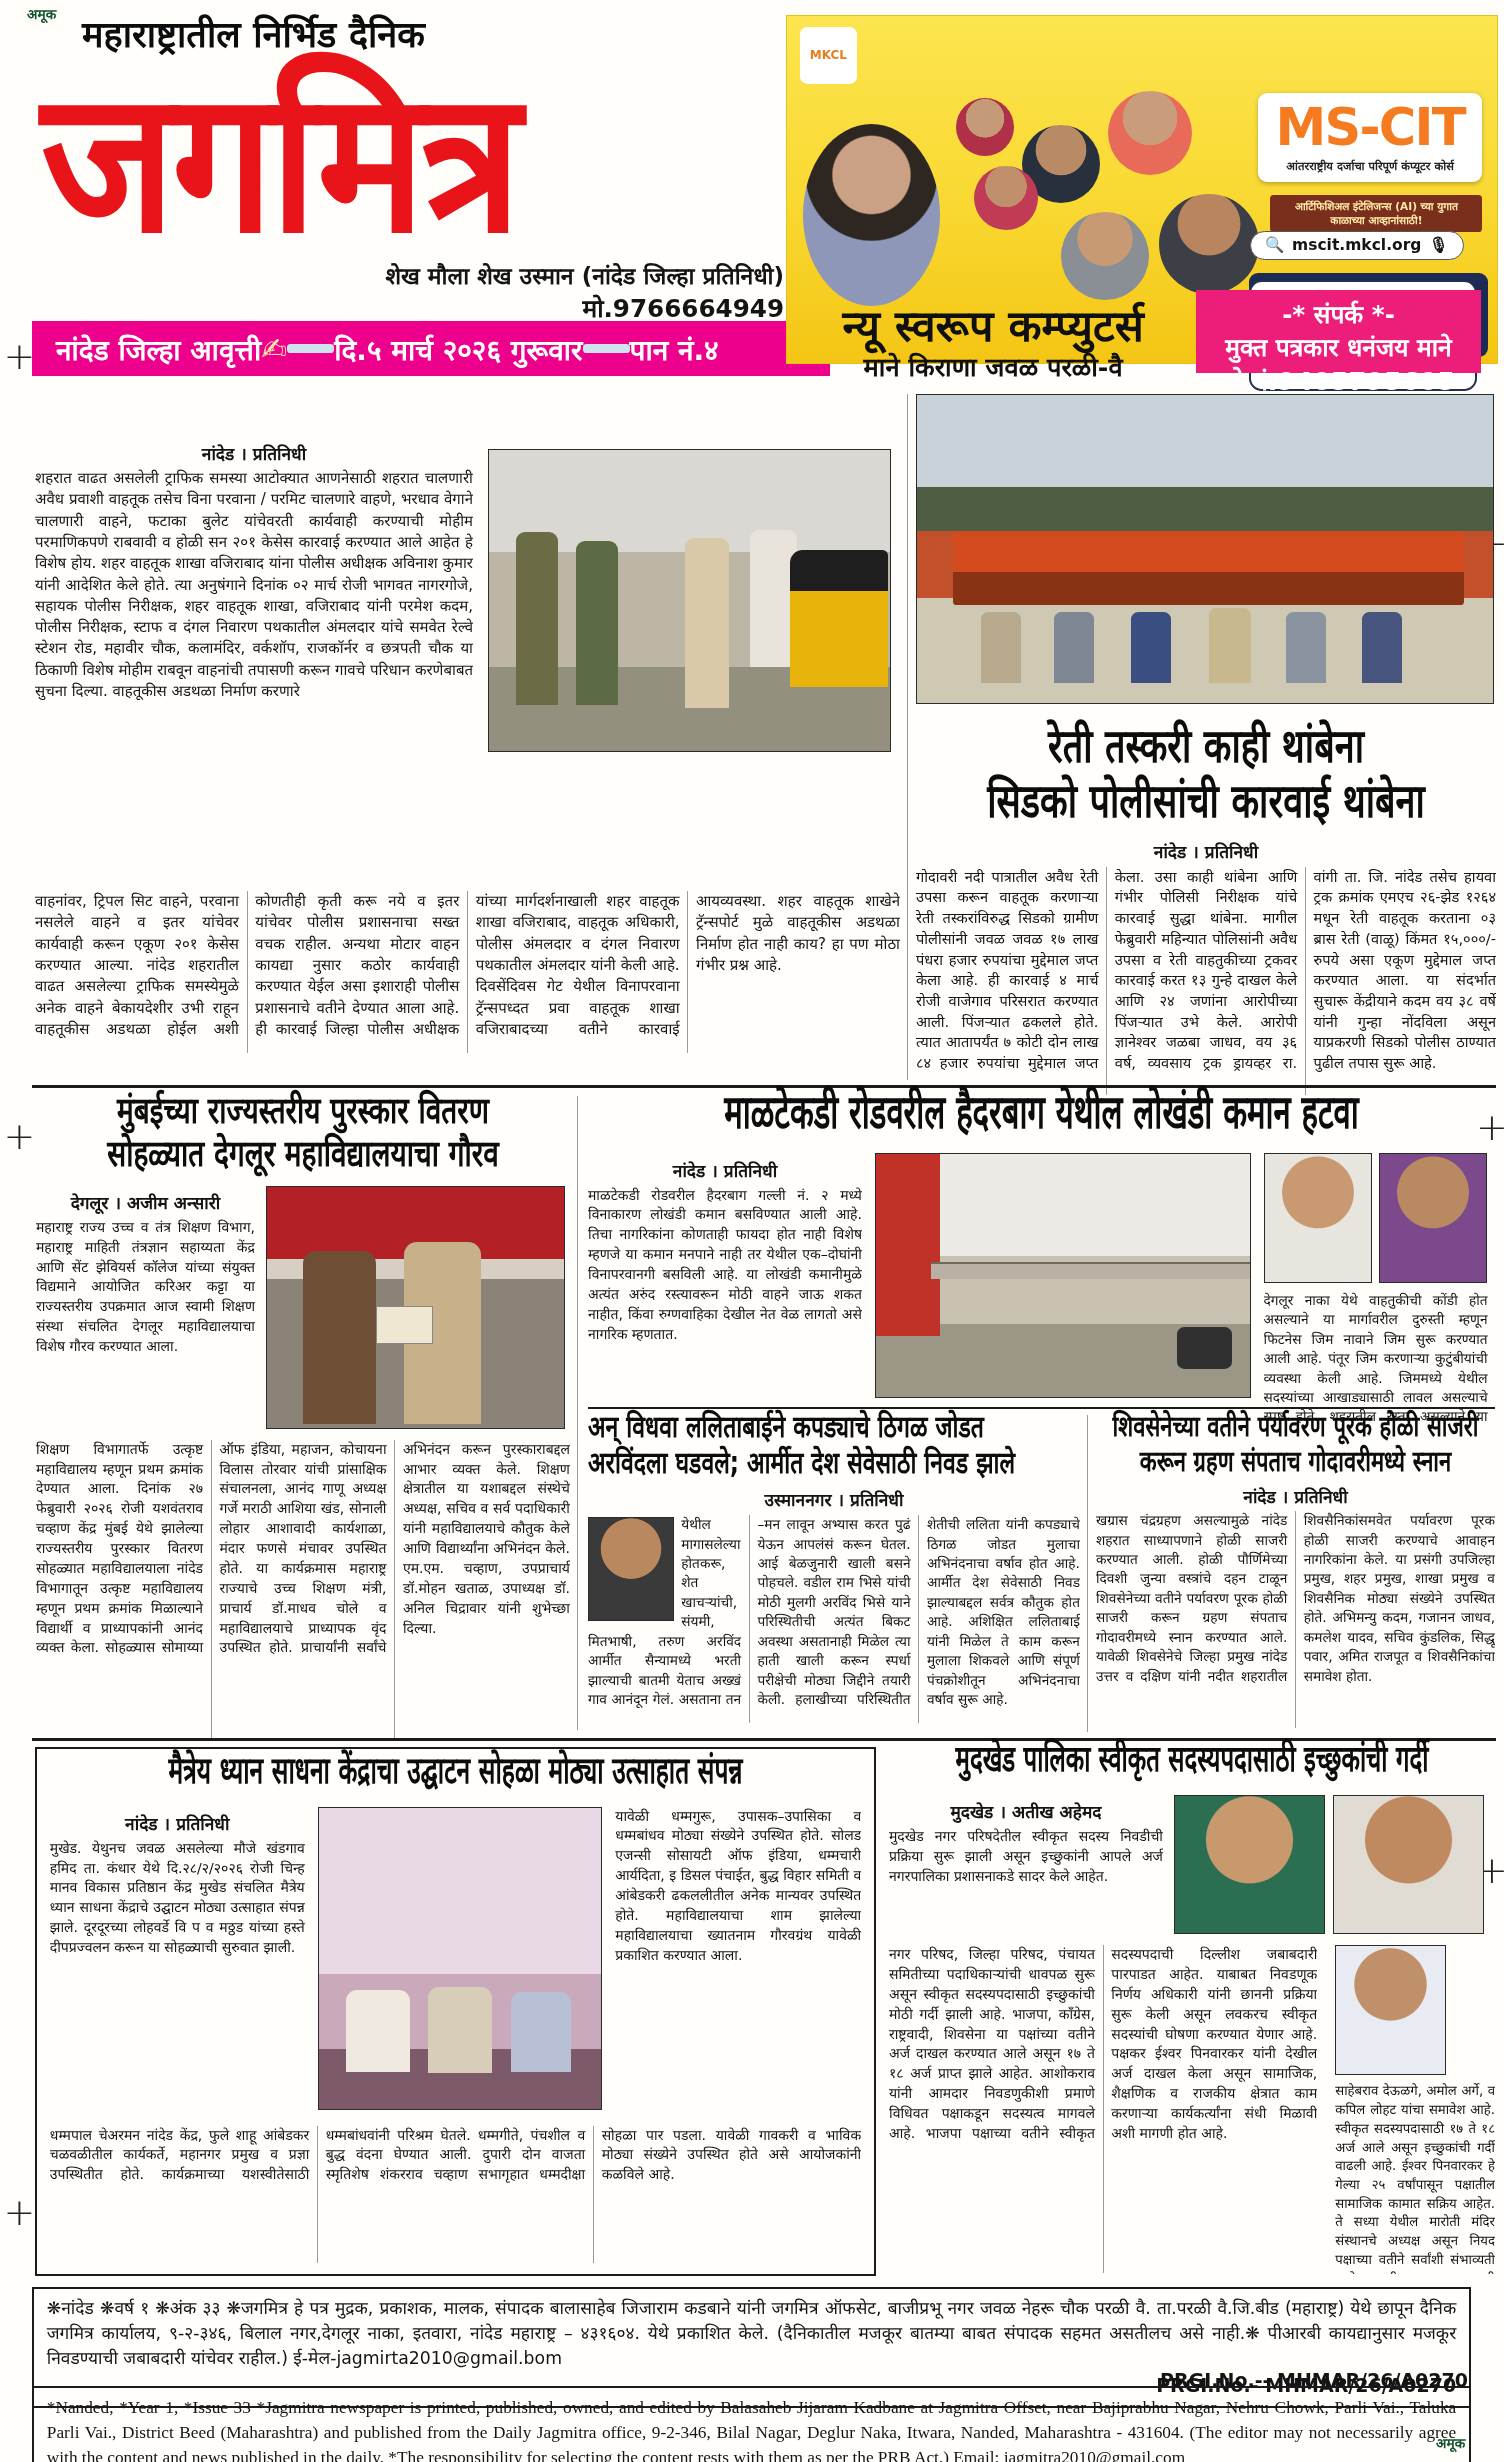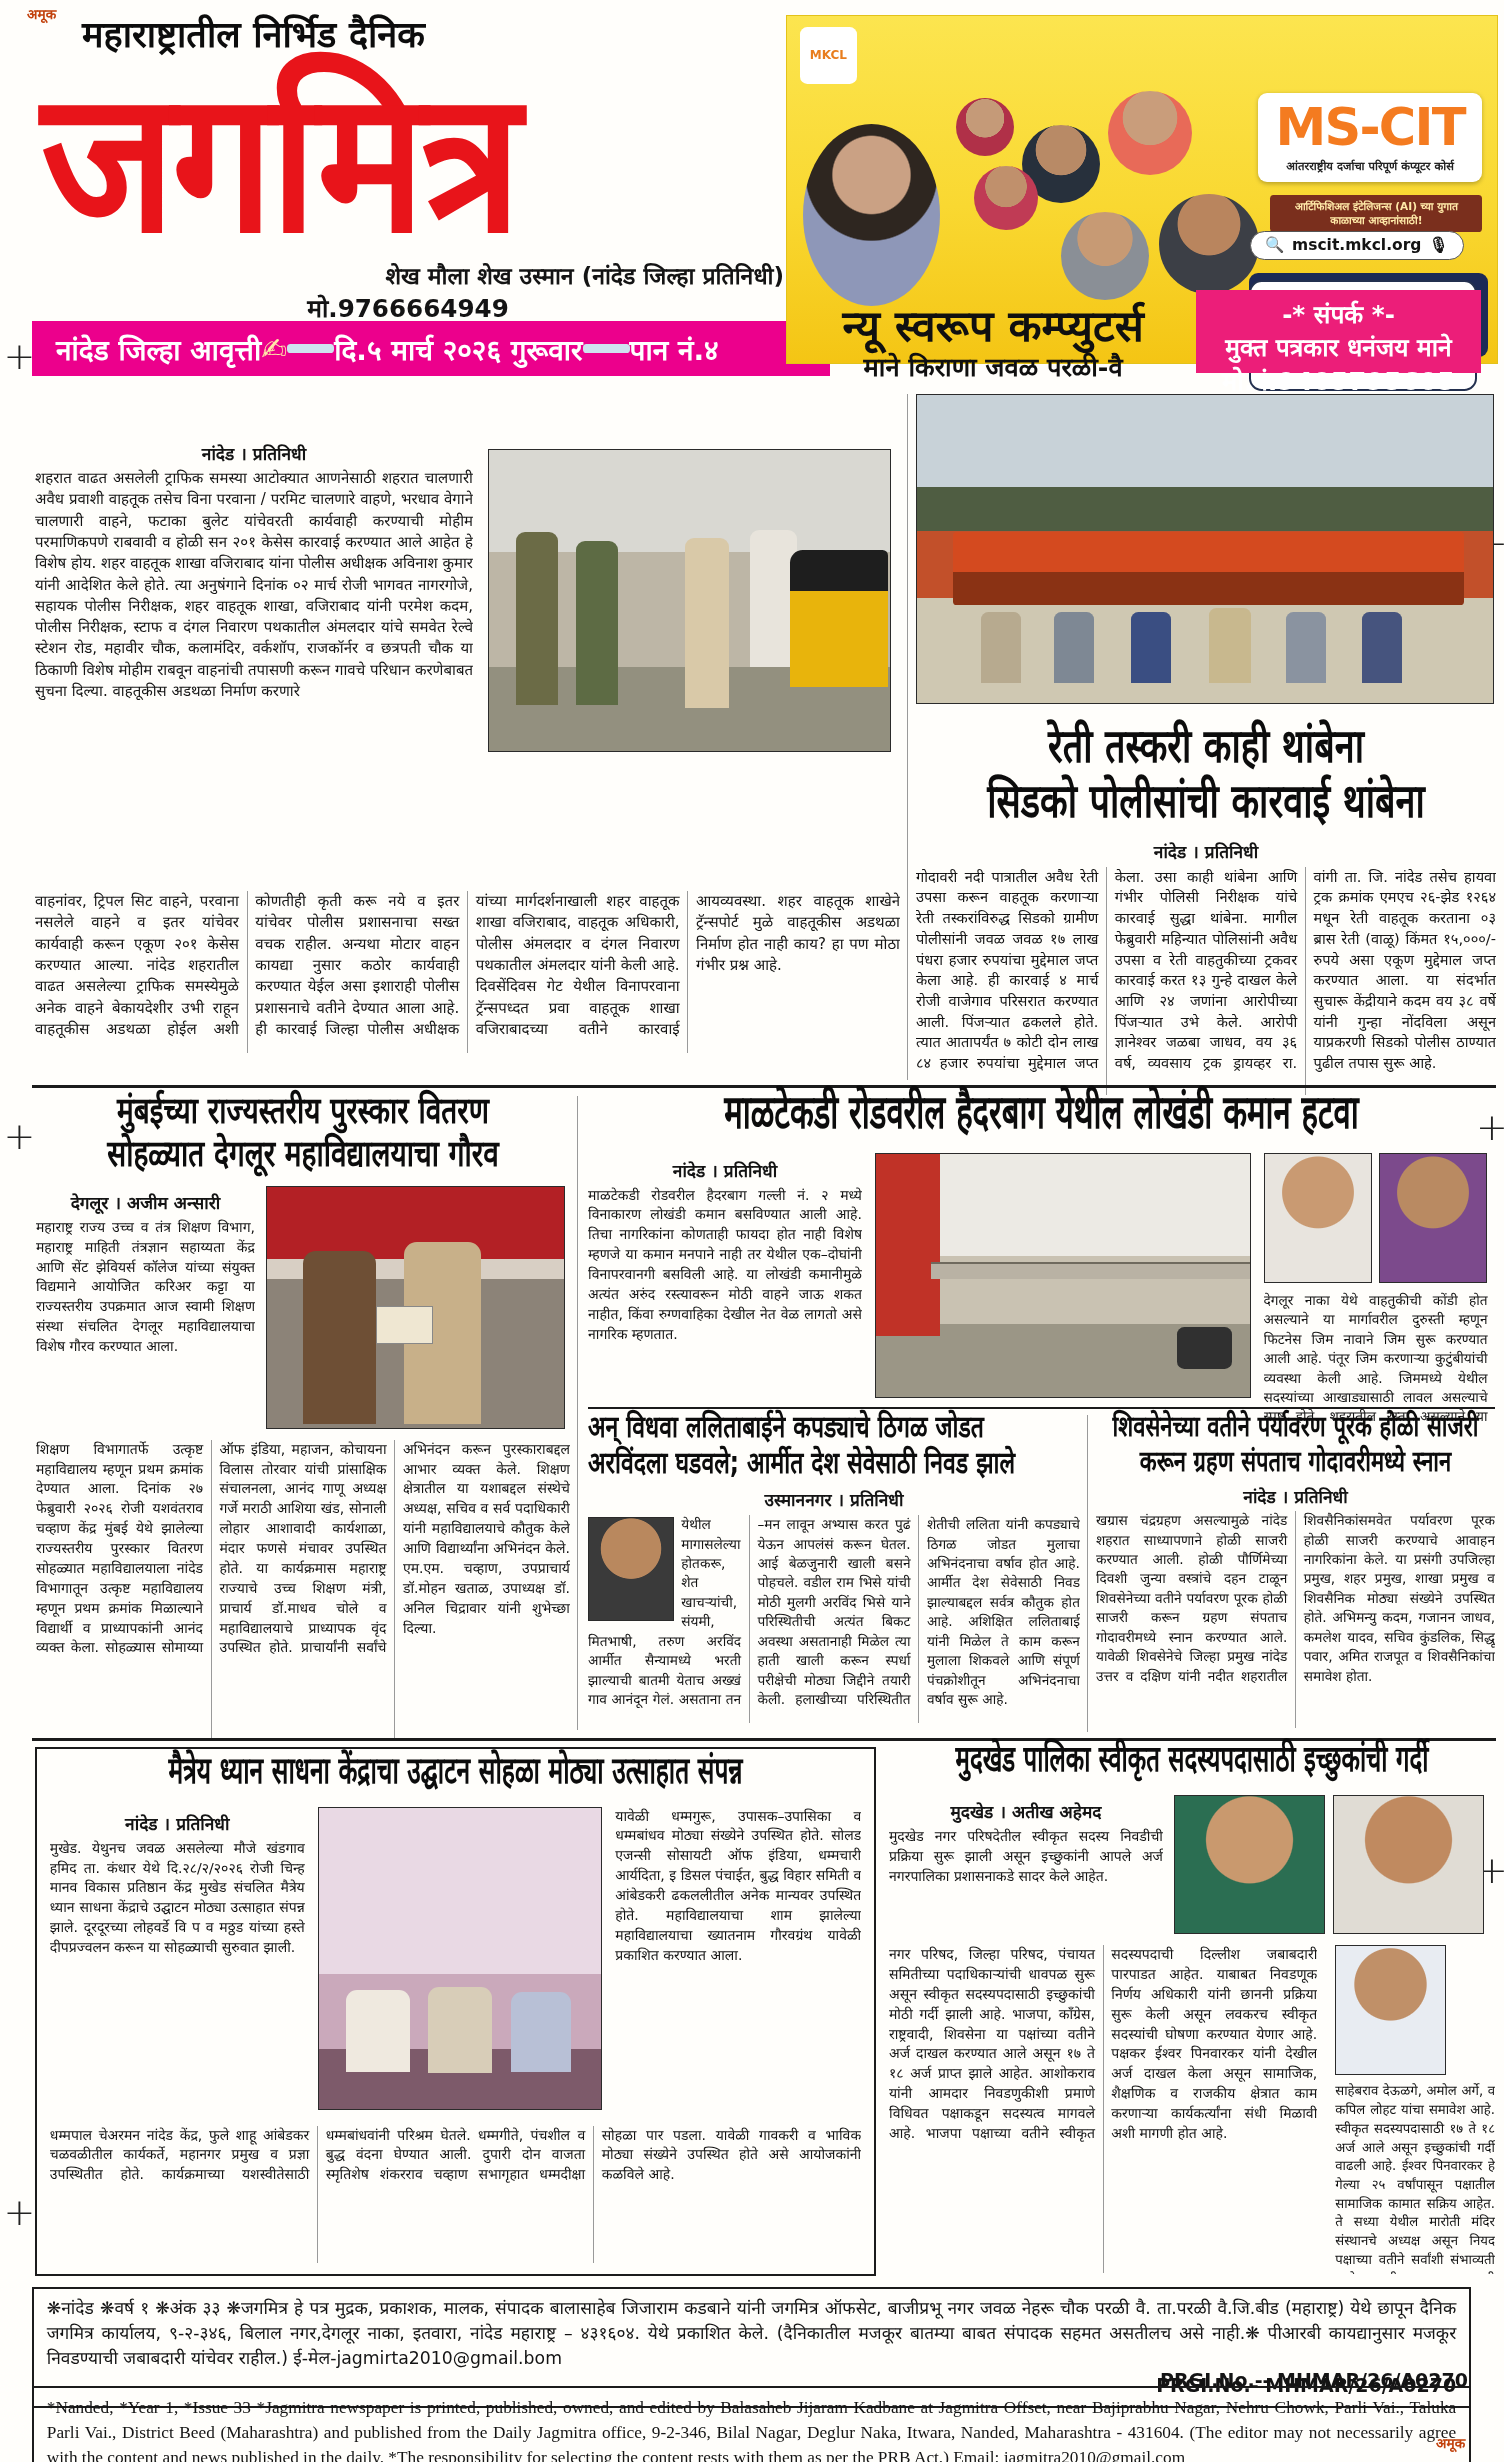--- a/index.html
+++ b/index.html
@@ -47,41 +47,41 @@
   .cols4{column-count:4;column-gap:16.4px;column-rule:0.9px solid #9a9a9a;}
   .rule-h{background:#1b1b1b;height:2.7px;}
   .rule-v{background:#9a9a9a;width:1.4px;}
   .photo{border:1.8px solid #2b2b2b;position:relative;overflow:hidden;}
   .portrait{border:1.4px solid #2b2b2b;}
   .plus{position:absolute;font-size:38px;font-weight:200;color:#222;line-height:1;}
   .boxed{border:2.7px solid #1b1b1b;}
   
   .foot-box{border:2.3px solid #1b1b1b;padding:7.3px 12.8px;font-size:17.3px;line-height:1.45;text-align:justify;}
   .prgi{font-weight:bold;font-size:19px;text-align:right;}
-  .wm{font-size:13.7px;color:#c2410c;font-weight:bold;}
+  .wm{font-size:13.7px;color:#14532d;font-weight:bold;}
 </style>
 </head>
 <body>
 
 <div class="page">
 
   <div class="abs wm" style="left:27px;top:3.6px;">अमूक</div>
   <div class="abs wm" style="left:1436px;top:2433px;">अमूक</div>
   <div class="plus" style="left:3.6px;top:337px;">+</div>
   <div class="plus" style="left:3.6px;top:1117px;">+</div>
   <div class="plus" style="left:3.6px;top:2193px;">+</div>
   <div class="plus" style="left:1476px;top:524px;">+</div>
   <div class="plus" style="left:1476px;top:1108px;">+</div>
   <div class="plus" style="left:1476px;top:1851px;">+</div>
 
   <div class="abs" style="left:32px;top:9px;width:752px;height:306px;">
     <div class="tagline" style="margin-left:50px;">महाराष्ट्रातील निर्भिड दैनिक</div>
     <div class="mast-title" style="margin-left:9px;margin-top:7.3px;">जगमित्र</div>
     <div class="rep-line" style="text-align:right;margin-top:12.8px;">शेख मौला शेख उस्मान (नांदेड जिल्हा प्रतिनिधी)</div>
-    <div class="rep-phone" style="text-align:center;">मो.9766664949</div>
+    <div class="rep-phone" style="text-align:right;">मो.9766664949</div>
   </div>
 
   <div class="abs datebar" style="left:32px;top:321px;width:750px;height:55px;">
     <span>नांदेड जिल्हा आवृत्ती</span>
     <span class="pen">✍</span>
     <span class="dash"></span>
     <span>दि.५ मार्च २०२६ गुरूवार</span>
     <span class="dash"></span>
     <span>पान नं.४</span>
   </div>

